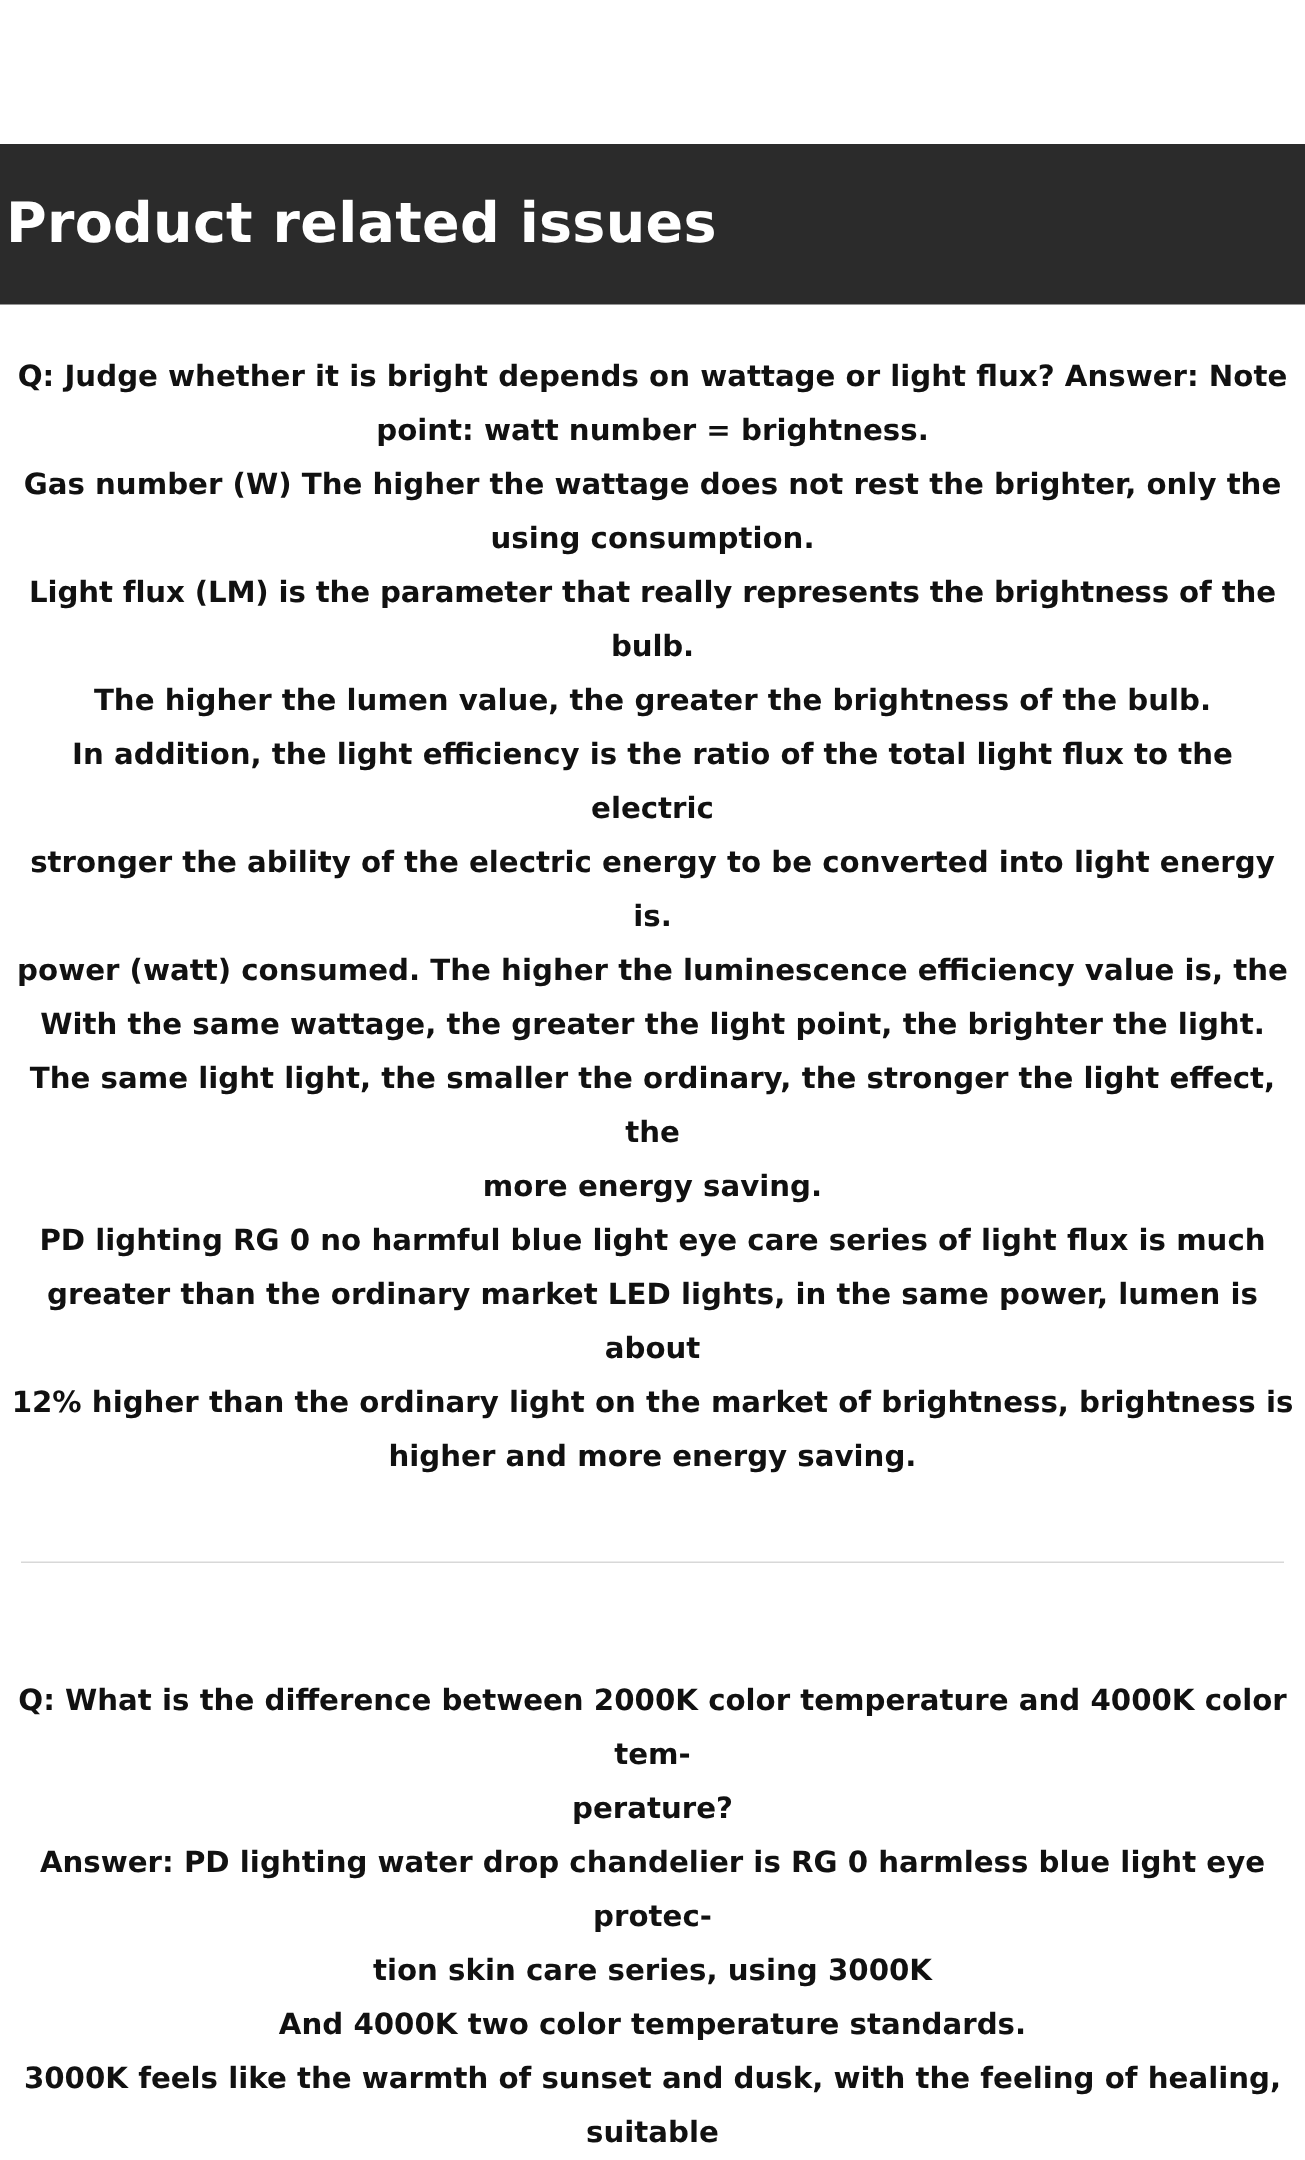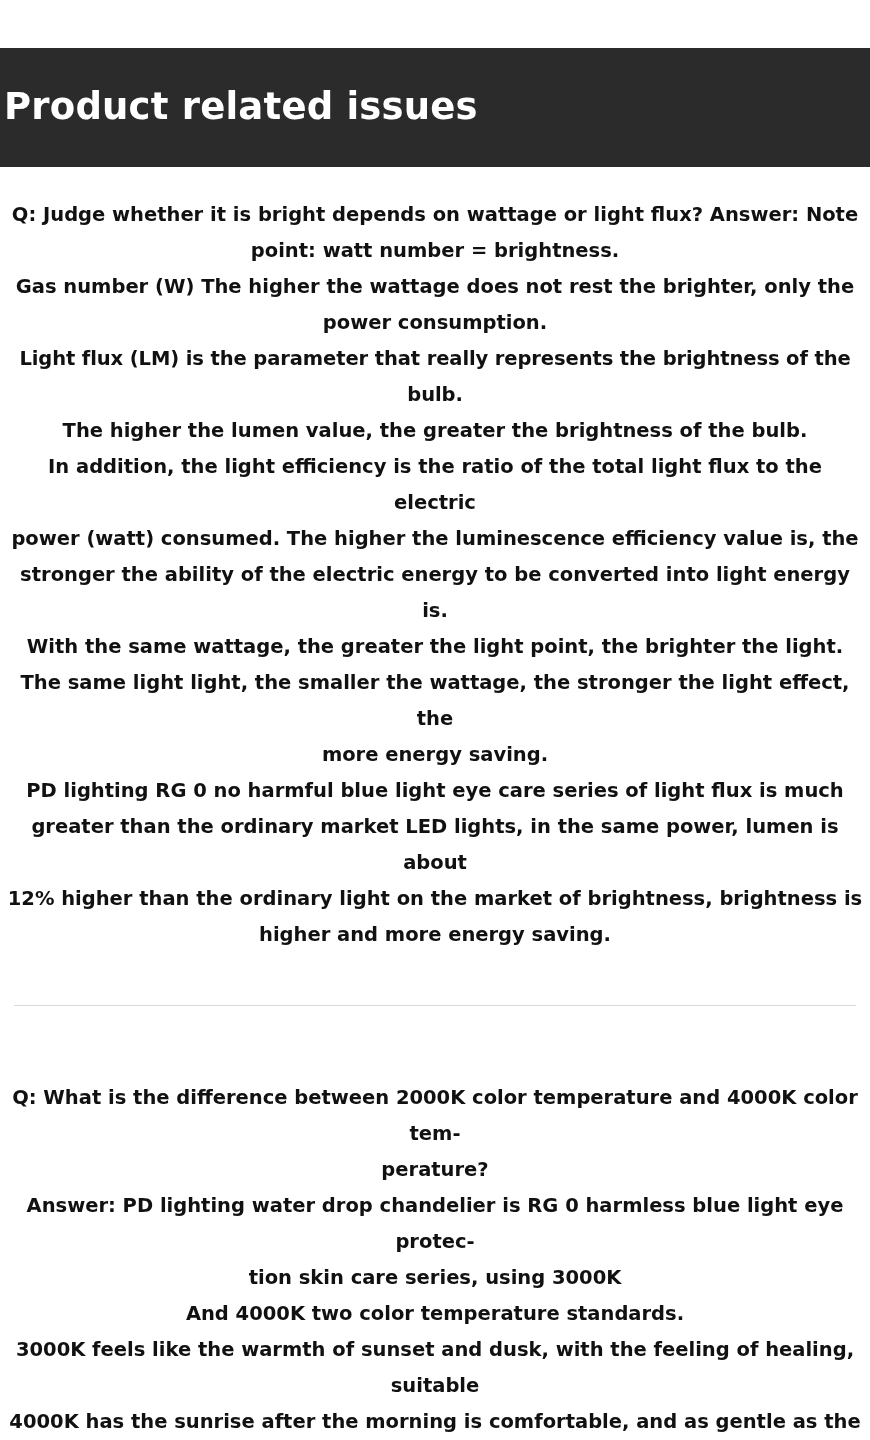--- a/index.html
+++ b/index.html
@@ -18,25 +18,26 @@
     width: 870px;
     position: relative;
     overflow: hidden;
   }
   .top-spacer {
     height: 48px;
     background: #ffffff;
   }
   .header-bar {
     background: #2b2b2b;
-    height: 119px;
+    height: 107px;
     display: flex;
     align-items: center;
     padding-left: 0px;
     box-sizing: border-box;
+    margin-top: 48px;
   }
   .header-title {
     color: #ffffff;
     font-size: 37px;
     font-weight: 700;
     letter-spacing: 0.2px;
     margin-left: -4px;
     padding-left: 8px;
     line-height: 1.1;
     font-family: "DejaVu Sans", "Liberation Sans", sans-serif;
@@ -87,28 +88,28 @@
   <div class="header-bar">
     <div class="header-title">Product related issues</div>
   </div>
 
   <div class="content">
 
     <div class="qa-block block-1">
       <p>Q: Judge whether it is bright depends on wattage or light flux? Answer: Note</p>
       <p>point: watt number = brightness.</p>
       <p>Gas number (W) The higher the wattage does not rest the brighter, only the</p>
-      <p>power consumption.</p>
+      <p>using consumption.</p>
       <p class="nowrap-tight">Light flux (LM) is the parameter that really represents the brightness of the bulb.</p>
       <p>The higher the lumen value, the greater the brightness of the bulb.</p>
       <p>In addition, the light efficiency is the ratio of the total light flux to the electric</p>
+      <p>stronger the ability of the electric energy to be converted into light energy is.</p>
       <p>power (watt) consumed. The higher the luminescence efficiency value is, the</p>
-      <p>stronger the ability of the electric energy to be converted into light energy is.</p>
       <p>With the same wattage, the greater the light point, the brighter the light.</p>
-      <p>The same light light, the smaller the wattage, the stronger the light effect, the</p>
+      <p>The same light light, the smaller the ordinary, the stronger the light effect, the</p>
       <p>more energy saving.</p>
       <p>PD lighting RG 0 no harmful blue light eye care series of light flux is much</p>
       <p>greater than the ordinary market LED lights, in the same power, lumen is about</p>
       <p>12% higher than the ordinary light on the market of brightness, brightness is</p>
       <p>higher and more energy saving.</p>
     </div>
 
     <div class="divider"></div>
 
     <div class="qa-block block-2">

